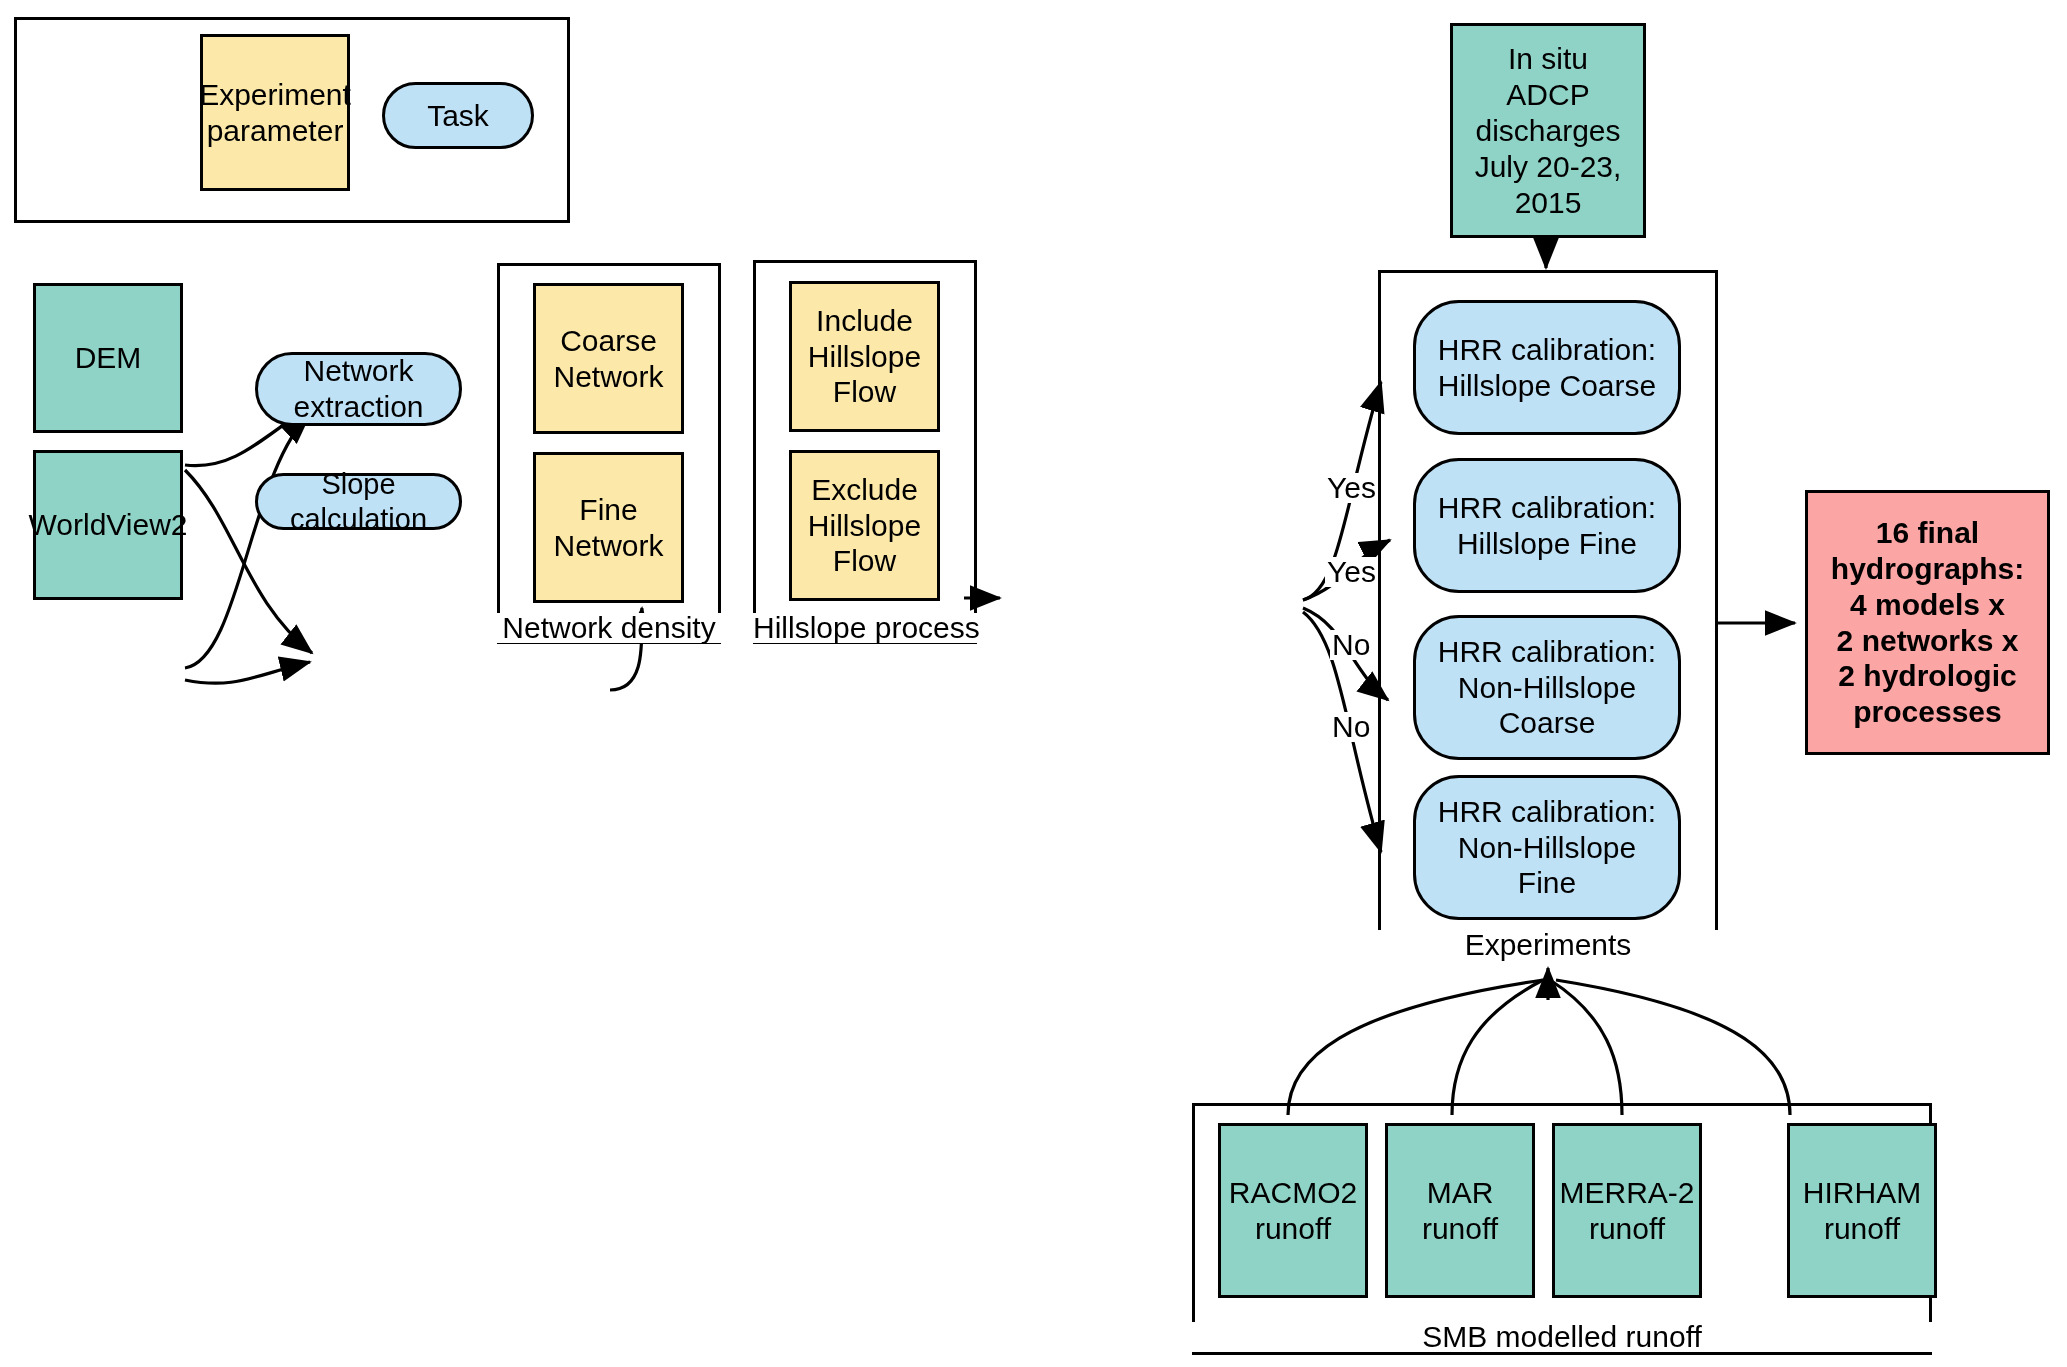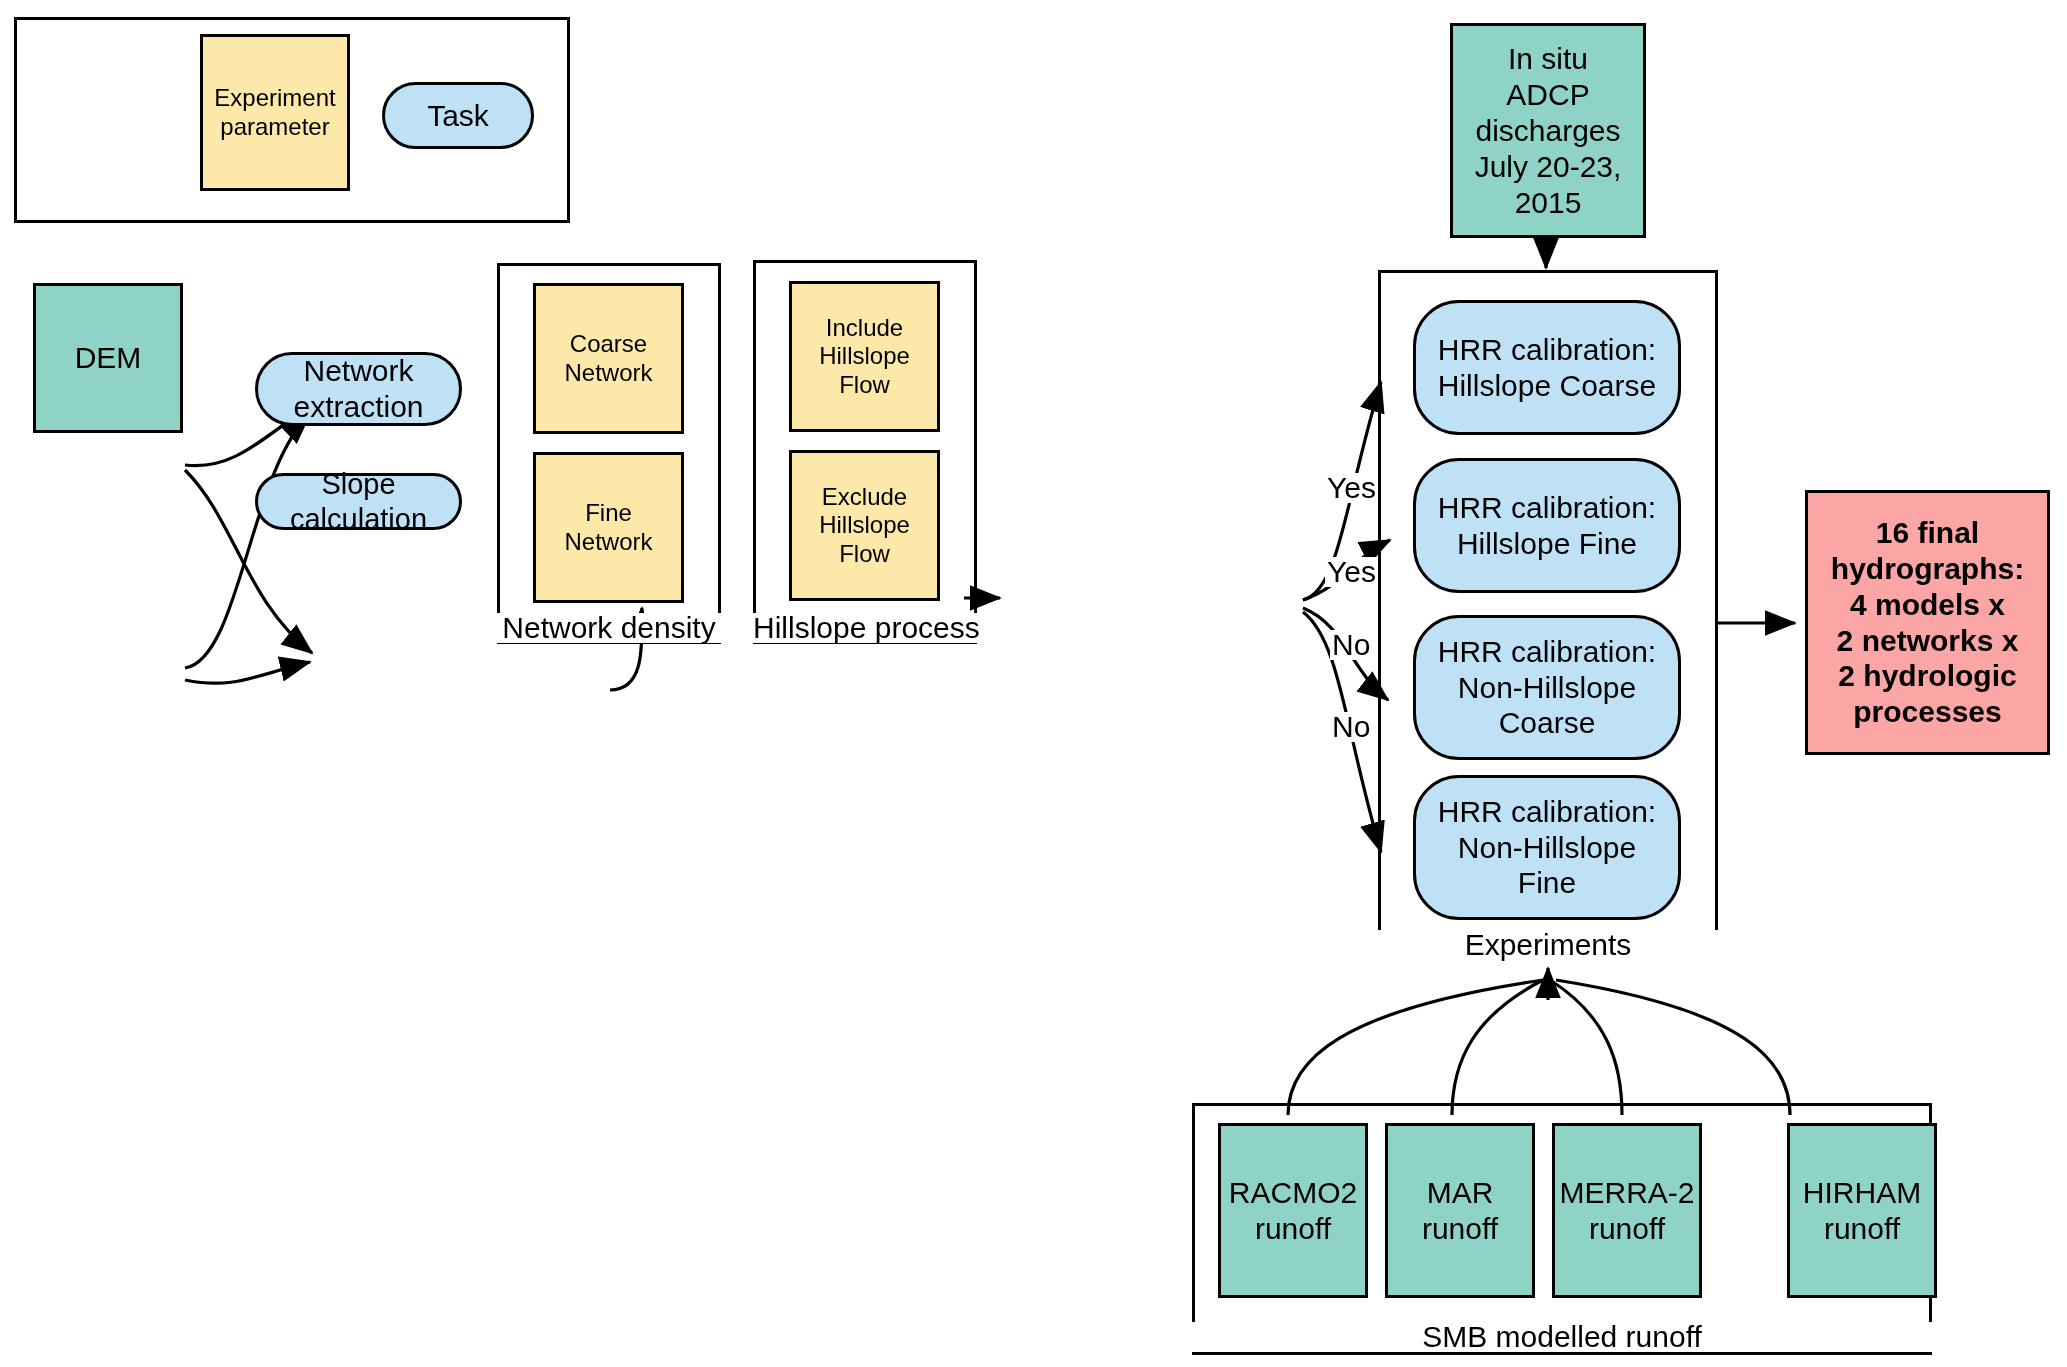--- a/index.html
+++ b/index.html
@@ -4,21 +4,21 @@
 <style>
   html,body{margin:0;padding:0;background:#fff;}
   body{width:2067px;height:1367px;position:relative;overflow:hidden;
        font-family:"Liberation Sans","DejaVu Sans",sans-serif;color:#000;}
   #root{position:absolute;left:0;top:0;width:2067px;height:1367px;}
   svg.edges{position:absolute;left:0;top:0;width:2067px;height:1367px;pointer-events:none;}
 
   .node{position:absolute;box-sizing:border-box;display:flex;align-items:center;
         justify-content:center;text-align:center;line-height:1.19;}
   .data-box{background:#8FD3C7;border:3px solid #000;font-size:30px;}
-  .param-box{background:#FCE8A8;border:3px solid #000;font-size:24px;}
+  .param-box{background:#FCE8A8;border:3px solid #000;font-size:30px;}
   .task-box{background:#BFE1F6;border:3px solid #000;border-radius:46px;font-size:30px;}
   .gray-box{background:#fca5a5;border:3px solid #000;font-size:30px;font-weight:bold;}
   .group-box{position:absolute;box-sizing:border-box;border:3px solid #000;background:transparent;}
   .group-label{position:absolute;text-align:center;font-size:30px;background:#fff;
                line-height:1;white-space:nowrap;}
   .edge-label{position:absolute;font-size:30px;background:#fff;line-height:1;
               white-space:nowrap;padding:0 2px;}
   .legend-box{position:absolute;box-sizing:border-box;border:3px solid #000;}
   .ml{white-space:pre-line;}
 </style>
@@ -69,20 +69,21 @@
   <div class="legend-box" style="left:14px;top:17px;width:556px;height:206px;"></div>
 
 
   <div class="node param-box ml" style="left:200px;top:34px;width:150px;height:157px;">Experiment
 parameter</div>
 
   <div class="node task-box ml" style="left:382px;top:82px;width:152px;height:67px;">Task</div>
 
   <div class="node data-box" style="left:33px;top:283px;width:150px;height:150px;">DEM</div>
 
+  <div class="node data-box" style="left:33px;top:450px;width:150px;height:150px;">WorldView2</div>
 
   <div class="node task-box ml" style="left:255px;top:352px;width:207px;height:74px;">Network
 extraction</div>
 
   <div class="node task-box" style="left:255px;top:473px;width:207px;height:57px;font-size:29px;">Slope calculation</div>
 
   <div class="group-box" style="left:497px;top:263px;width:224px;height:381px;"></div>
   <div class="node param-box ml" style="left:533px;top:283px;width:151px;height:151px;">Coarse
 Network</div>
   <div class="node param-box ml" style="left:533px;top:452px;width:151px;height:151px;">Fine

